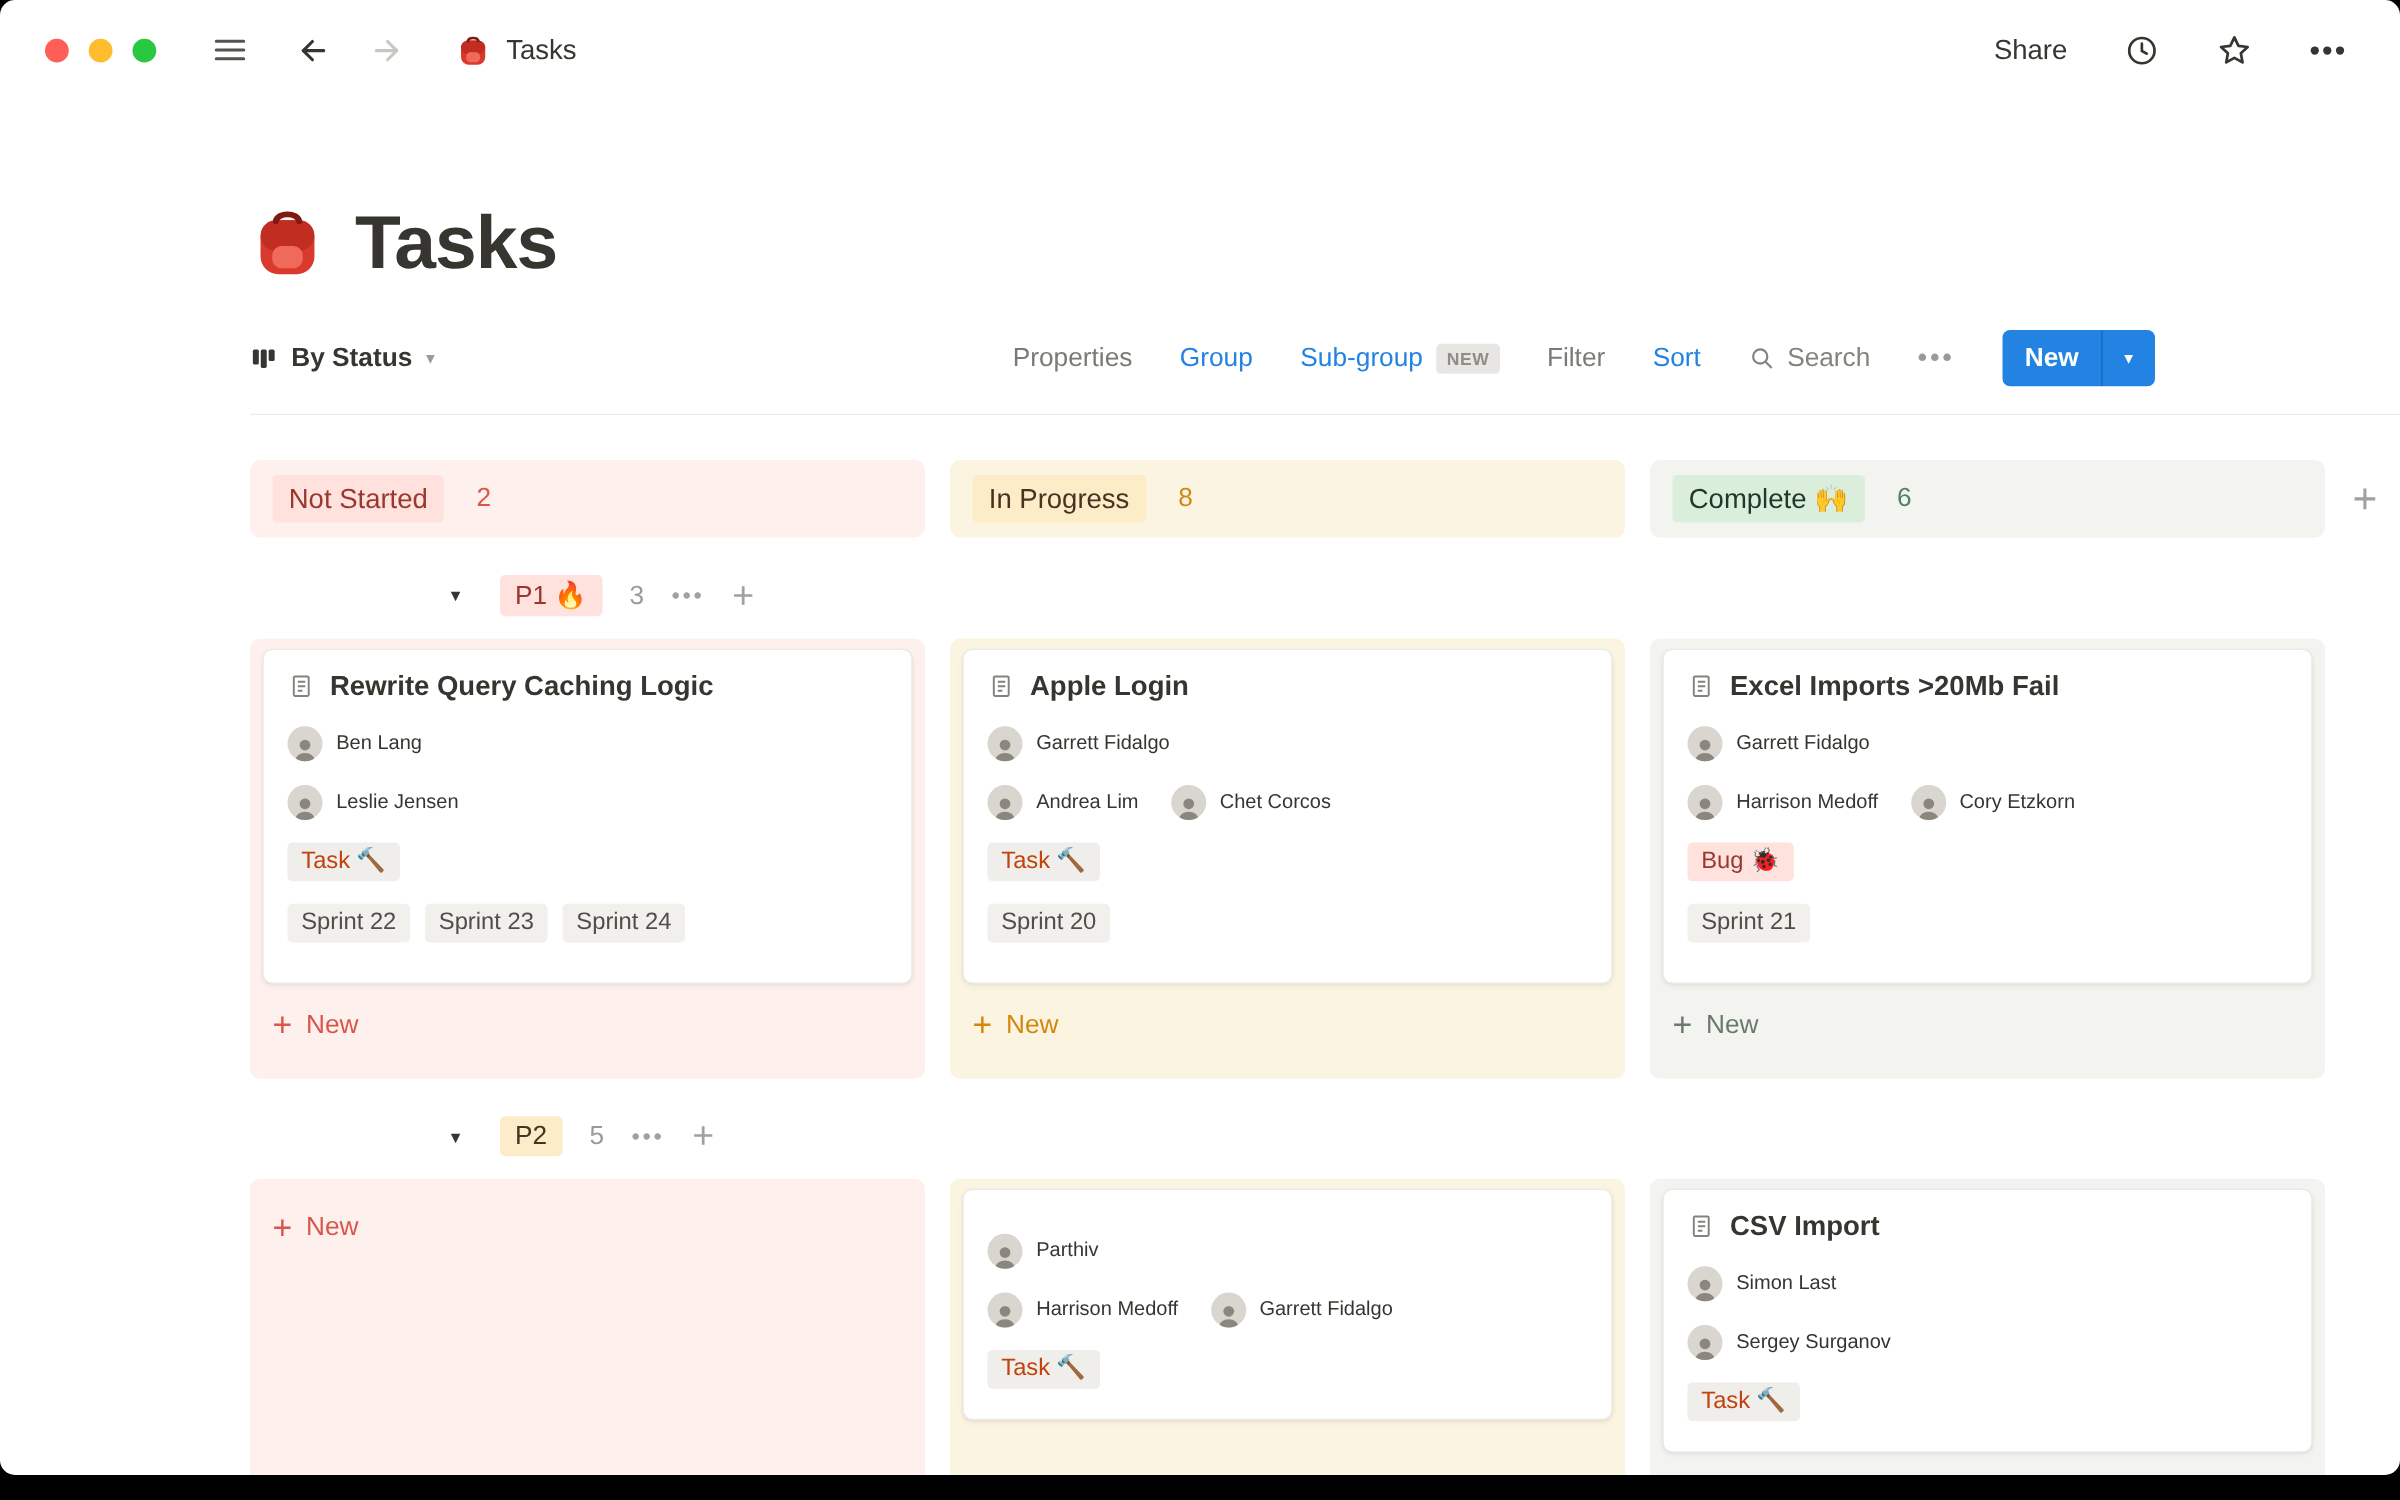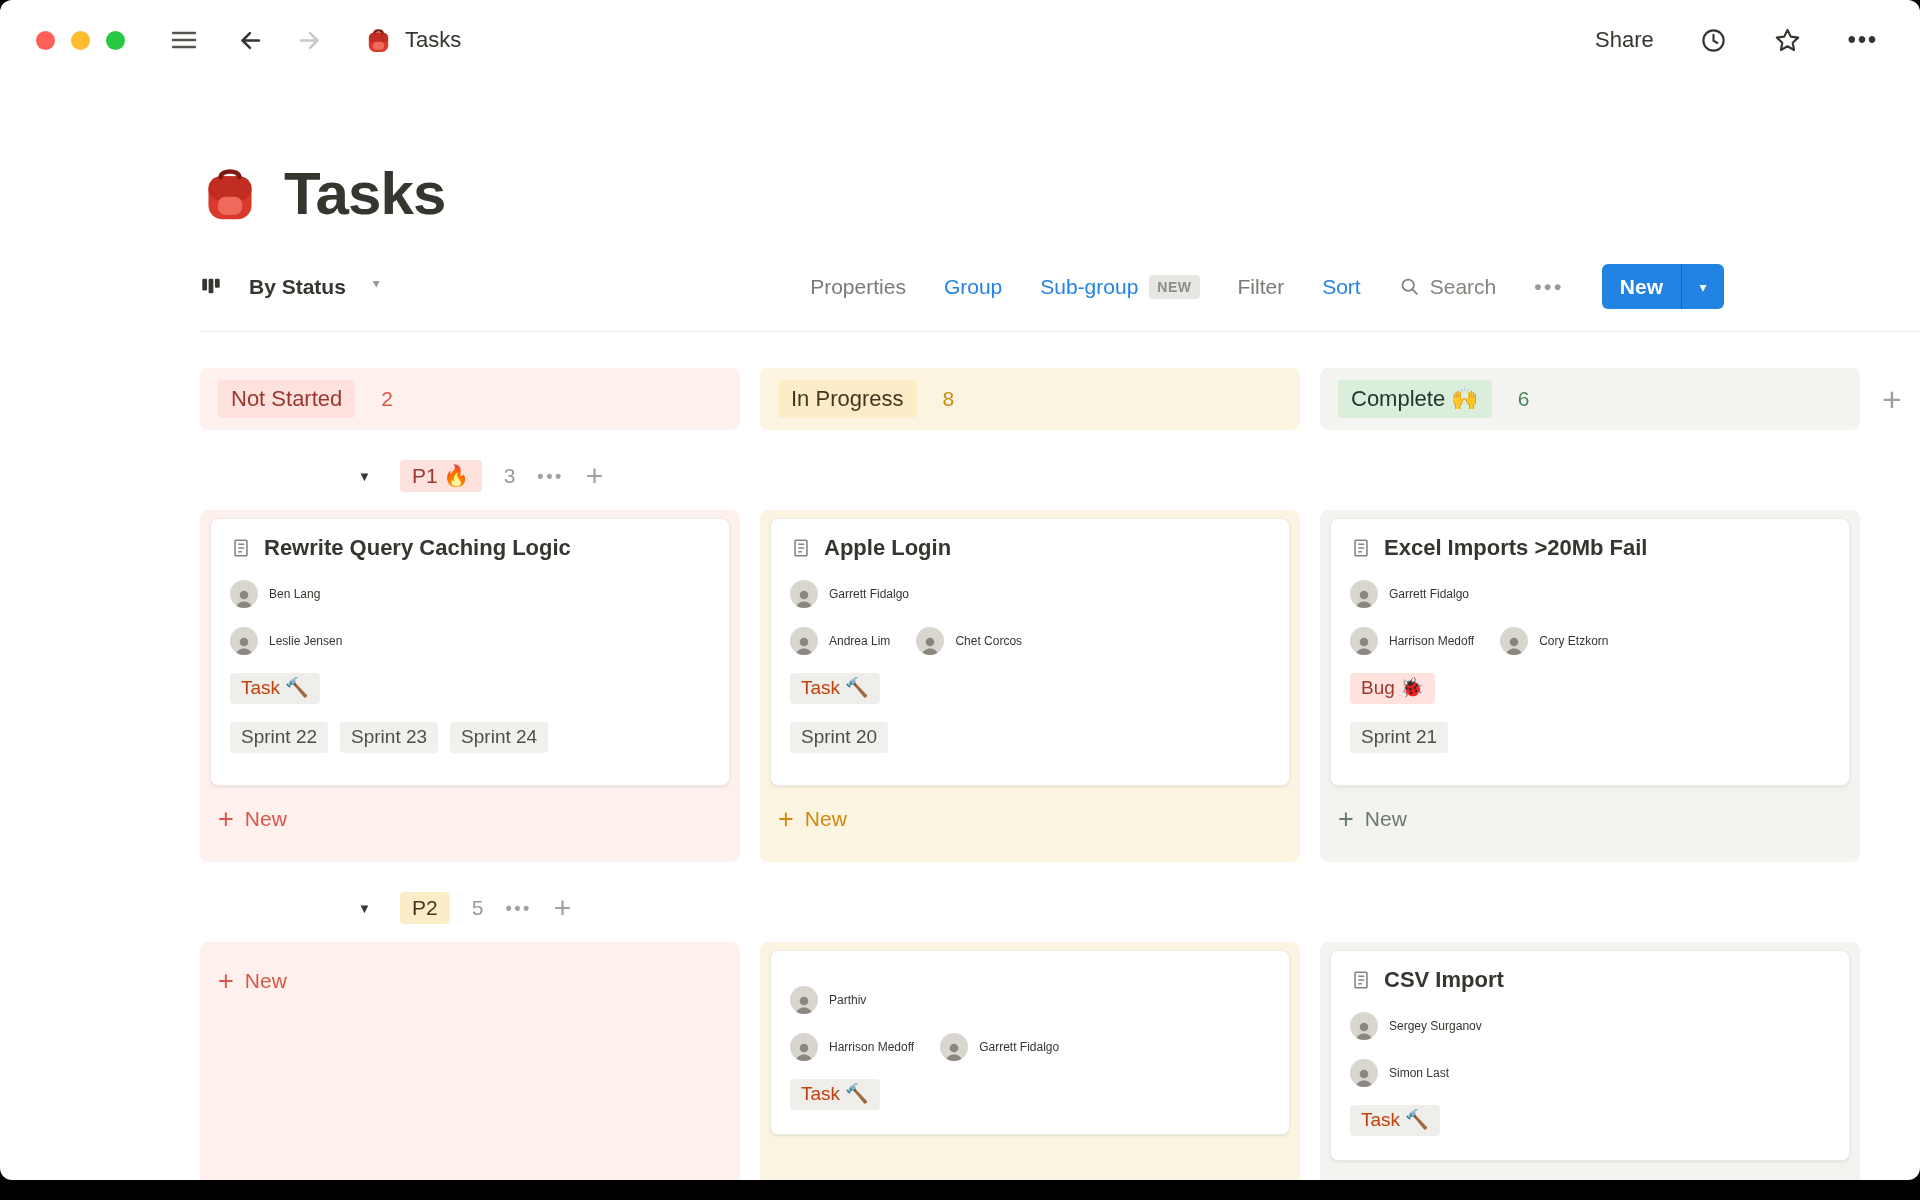--- a/index.html
+++ b/index.html
@@ -22,21 +22,21 @@
   .share{font-size:22px;cursor:pointer}
   .tb-dots{font-size:23px;letter-spacing:2px;font-weight:700;color:#37352F}
 
   
   .page-header{display:flex;align-items:center;gap:24px;margin:84px 0 0 200px}
   .page-icon svg{width:60px;height:60px;display:block}
   h1{margin:0;font-size:60px;font-weight:700;letter-spacing:-0.8px;line-height:1}
 
   
   .toolbar{display:flex;align-items:center;margin:40px 196px 0 200px}
-  .view-switch{display:flex;align-items:flex-start;gap:27px;font-size:21px;font-weight:600;cursor:pointer}
+  .view-switch{display:flex;align-items:center;gap:11px;font-size:21px;font-weight:600;cursor:pointer}
   .chev{color:#9B9A97;font-size:14px}
   .tb-items{margin-left:auto;display:flex;align-items:center;gap:38px;font-size:21px}
   .tbi-gray{color:#7C7A75;cursor:pointer}
   .tbi-blue{color:#2383E2;cursor:pointer}
   .subgroup{display:flex;align-items:center;gap:11px}
   .new-badge{font-size:14px;font-weight:700;color:#8F8D88;background:#E7E6E3;border-radius:4px;padding:4px 8px;letter-spacing:.5px}
   .search{display:flex;align-items:center;gap:10px;color:#85837D;cursor:pointer}
   .tb-more{color:#9B9A97;font-size:21px;letter-spacing:2.5px;font-weight:700;cursor:pointer}
   .new-btn{display:flex;align-items:stretch;background:#2383E2;border-radius:6px;height:45px;color:#fff;overflow:hidden;cursor:pointer}
   .new-btn .lbl{display:flex;align-items:center;padding:0 18px;font-size:21px;font-weight:600}
@@ -68,21 +68,21 @@
   .cell{width:540px;border-radius:8px;padding:8px 10px 18px}
   .row1 .cell{min-height:352px}
   .row2 .cell{min-height:300px}
   .cell.empty{padding-top:18px}
 
   .card{background:#fff;border-radius:8px;border:1px solid #EBEAE8;box-shadow:0 1px 2px rgba(15,15,15,.05),0 2px 5px rgba(15,15,15,.04);padding:16px 19px 20px;min-height:268px;cursor:pointer}
   .row2 .card{min-height:0;padding-bottom:24px}
   .card-title{display:flex;align-items:center;gap:12px;font-size:22px;font-weight:700}
   .doc-icon svg{width:22px;height:22px;display:block}
   .person-row{display:flex;align-items:center;gap:26px;margin-top:19px;flex-wrap:nowrap}
-  .person{display:flex;align-items:center;gap:11px;font-size:12px;color:#37352F;white-space:nowrap}
+  .person{display:flex;align-items:center;gap:11px;font-size:16px;color:#37352F;white-space:nowrap}
   .avatar{width:28px;height:28px;border-radius:50%;background:#D9D5CF;overflow:hidden;display:flex;align-items:flex-end;justify-content:center;flex:0 0 auto}
   .avatar svg{width:24px;height:24px;fill:#8B877F;display:block;margin-bottom:-3px}
   .tag-row{display:flex;gap:12px;margin-top:18px;flex-wrap:nowrap}
   .tag{font-size:19px;padding:4px 11px;border-radius:4px;line-height:1.2;white-space:nowrap}
   .tag-gray{background:#EFEEEB;color:#c2410c}
   .tag-red{background:#FFE2DD;color:#9A382F}
   .tag-sprint{background:#F1F0ED;color:#504E49}
 
   .cell-new{display:flex;align-items:center;gap:11px;padding:9px 8px;font-size:21px;font-weight:500;margin-top:12px;cursor:pointer;border-radius:6px}
   .cell.empty .cell-new{margin-top:0}
@@ -457,32 +457,32 @@
             <span>CSV Import</span>
           </div>
           <div class="person-row">
             <span class="person">
               <span class="avatar">
                   <svg viewBox="0 0 24 24">
                     <circle cx="12" cy="8" r="4.3"></circle>
                     <path d="M3.8 21.6c.5-4.8 4-7.2 8.2-7.2s7.7 2.4 8.2 7.2z"></path>
                   </svg>
                 </span>
+              <span>Simon Last</span>
+            </span>
+          </div>
+          <div class="person-row">
+            <span class="person">
+              <span class="avatar">
+                  <svg viewBox="0 0 24 24">
+                    <circle cx="12" cy="8" r="4.3"></circle>
+                    <path d="M3.8 21.6c.5-4.8 4-7.2 8.2-7.2s7.7 2.4 8.2 7.2z"></path>
+                  </svg>
+                </span>
               <span>Sergey Surganov</span>
-            </span>
-          </div>
-          <div class="person-row">
-            <span class="person">
-              <span class="avatar">
-                  <svg viewBox="0 0 24 24">
-                    <circle cx="12" cy="8" r="4.3"></circle>
-                    <path d="M3.8 21.6c.5-4.8 4-7.2 8.2-7.2s7.7 2.4 8.2 7.2z"></path>
-                  </svg>
-                </span>
-              <span>Simon Last</span>
             </span>
           </div>
           <div class="tag-row">
             <span class="tag tag-gray">Task 🔨</span>
           </div>
         </div>
       </div>
     </div>
 
   </div>

